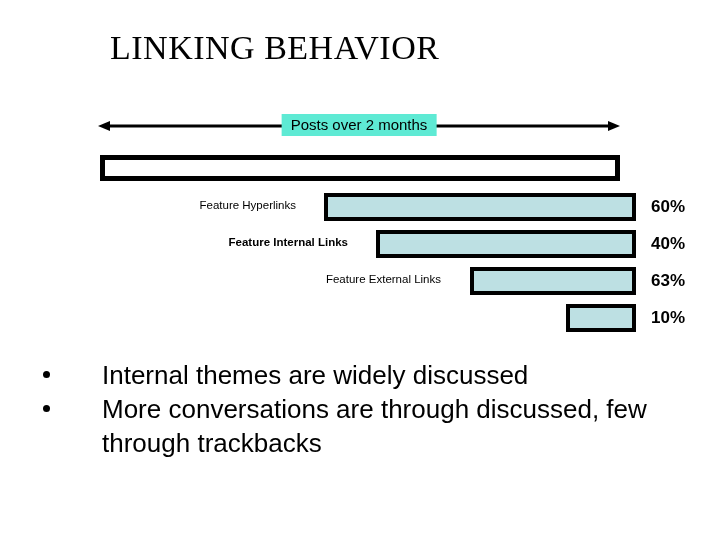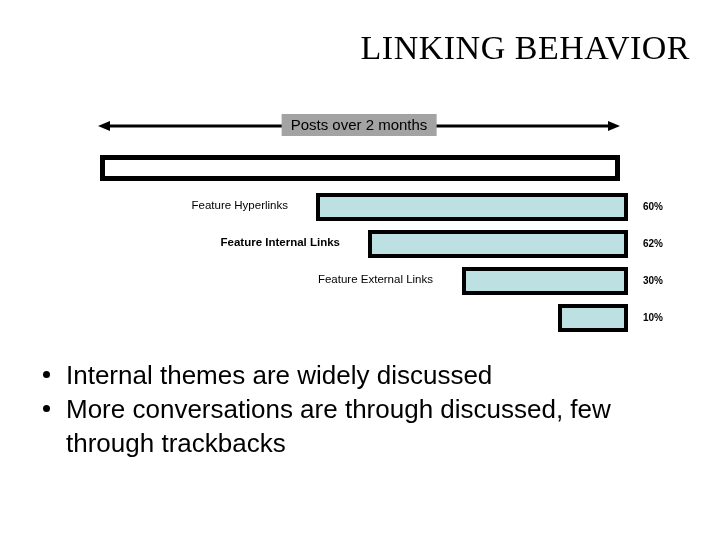--- a/index.html
+++ b/index.html
@@ -20,21 +20,21 @@
     inset: 0;
     background: #ffffff;
   }
 
   
   .title {
     position: absolute;
     left: 110px;
     top: 28px;
     width: 580px;
-    text-align: right;
+    text-align: left;
     font-family: "Liberation Serif", "DejaVu Serif", serif;
     font-size: 34px;
     line-height: 40px;
     letter-spacing: 0.5px;
     color: #000000;
     white-space: nowrap;
   }
 
   
   .arrow-row {
@@ -50,21 +50,21 @@
     top: 0;
     width: 526px;
     height: 28px;
     display: block;
   }
   .arrow-label {
     position: absolute;
     left: 50%;
     top: 2px;
     transform: translateX(-50%);
-    background: #a3a3a3;
+    background: #5eead4;
     padding: 0 9px;
     font-size: 15px;
     line-height: 22px;
     white-space: nowrap;
     color: #000000;
   }
 
   
   .ref-bar {
     position: absolute;
@@ -73,21 +73,21 @@
     width: 520px;
     height: 26px;
     box-sizing: border-box;
     border: 5px solid #000000;
     background: #ffffff;
   }
 
   
   .bars {
     position: absolute;
-    left: 8px;
+    left: 16px;
     top: 189px;
     width: 700px;
   }
   .bar-row {
     position: relative;
     height: 37px;
   }
   .bar-label {
     position: absolute;
     top: 9px;
@@ -110,21 +110,21 @@
     top: 0;
     height: 28px;
     box-sizing: border-box;
     border: 4px solid #000000;
     background: #bde0e3;
   }
   .bar-pct {
     position: absolute;
     left: 635px;
     top: 9px;
-    font-size: 10px;
+    font-size: 17px;
     font-weight: bold;
     line-height: 18px;
     white-space: nowrap;
     color: #000000;
   }
 
   
   .bullets {
     position: absolute;
     left: 38px;
@@ -142,20 +142,21 @@
     position: absolute;
     left: 5px;
     top: 13px;
     width: 7px;
     height: 7px;
     border-radius: 50%;
     background: #000000;
   }
   .bullet .btext {
     display: block;
+    margin-left: 36px;
   }
 </style>
 </head>
 <body>
 
 <div class="slide">
 
   <div class="title">LINKING BEHAVIOR</div>
 
   <div class="arrow-row">
@@ -177,29 +178,29 @@
         <div class="bar-fill" style="width:60%;"></div>
       </div>
       <div class="bar-pct">60%</div>
     </div>
 
     <div class="bar-row">
       <div class="bar-label" style="right:368px;font-weight:bold;">Feature Internal Links</div>
       <div class="bar-track">
         <div class="bar-fill" style="width:50%;"></div>
       </div>
-      <div class="bar-pct">62%</div>
+      <div class="bar-pct">40%</div>
     </div>
 
     <div class="bar-row">
       <div class="bar-label" style="right:275px;padding-left:20px;">Feature External Links</div>
       <div class="bar-track">
         <div class="bar-fill" style="width:32%;"></div>
       </div>
-      <div class="bar-pct">30%</div>
+      <div class="bar-pct">63%</div>
     </div>
 
     <div class="bar-row">
       <div class="bar-track">
         <div class="bar-fill" style="width:13.5%;"></div>
       </div>
       <div class="bar-pct">10%</div>
     </div>
 
   </div>

